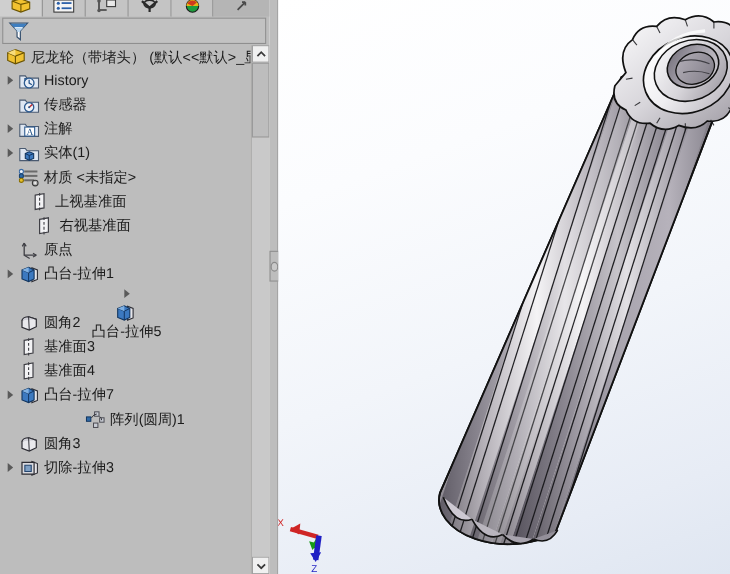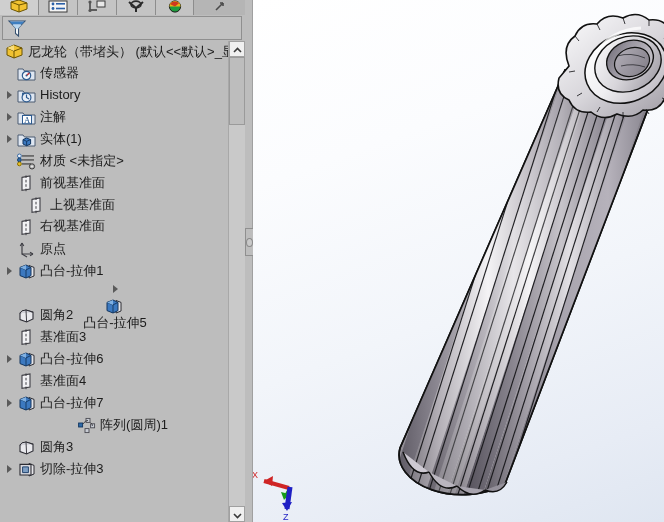--- a/index.html
+++ b/index.html
@@ -248,42 +248,42 @@
             <path d="M2 5 L9 8 L17 5" fill="none" stroke="#6a5300" stroke-width="1"></path>
             <path d="M9 8 L9 15" fill="none" stroke="#6a5300" stroke-width="1"></path>
             <path d="M2 5 L9 2 L9 8 Z" fill="#f8dc7a"></path>
           </svg>
         </div>
         <span class="lbl">尼龙轮（带堵头）  (默认&lt;&lt;默认&gt;_显</span>
       </div>
 
       <div id="tree-items">
           <div class="row" style="padding-left: 2px;">
+            <div class="arrow has"></div>
+            <div class="ico">
+              <svg width="19" height="17" viewBox="0 0 19 17">
+                <path d="M1 4 L6 4 L7.5 6 L18 6 L18 15 L1 15 Z" fill="#dfe7f2" stroke="#4a5a70" stroke-width="1"></path>
+                <circle cx="9.5" cy="10.5" r="4.4" fill="#e8eef7" stroke="#2d5b90" stroke-width="1.2"></circle>
+                <path d="M9.5 7.6 L9.5 10.5 L12 12" stroke="#2d5b90" stroke-width="1.2" fill="none"></path>
+                <path d="M5.6 8.6 L5.6 6.4 L7.8 6.4" stroke="#2d5b90" stroke-width="1.1" fill="none"></path>
+              </svg>
+            </div>
+            <span class="lbl">History</span>
+          </div>
+          <div class="row" style="padding-left: 2px;">
             <div class="arrow"></div>
             <div class="ico">
               <svg width="19" height="17" viewBox="0 0 19 17">
                 <path d="M1 4 L6 4 L7.5 6 L18 6 L18 15 L1 15 Z" fill="#dfe7f2" stroke="#4a5a70" stroke-width="1"></path>
                 <circle cx="9.5" cy="10.5" r="4.2" fill="#f1f4f9" stroke="#2d5b90" stroke-width="1.2"></circle>
                 <path d="M9.5 10.5 L12.4 8" stroke="#c0272d" stroke-width="1.4"></path>
                 <circle cx="9.5" cy="10.5" r="1" fill="#2d5b90"></circle>
               </svg>
             </div>
             <span class="lbl">传感器</span>
-          </div>
-          <div class="row" style="padding-left: 2px;">
-            <div class="arrow has"></div>
-            <div class="ico">
-              <svg width="19" height="17" viewBox="0 0 19 17">
-                <path d="M1 4 L6 4 L7.5 6 L18 6 L18 15 L1 15 Z" fill="#dfe7f2" stroke="#4a5a70" stroke-width="1"></path>
-                <circle cx="9.5" cy="10.5" r="4.4" fill="#e8eef7" stroke="#2d5b90" stroke-width="1.2"></circle>
-                <path d="M9.5 7.6 L9.5 10.5 L12 12" stroke="#2d5b90" stroke-width="1.2" fill="none"></path>
-                <path d="M5.6 8.6 L5.6 6.4 L7.8 6.4" stroke="#2d5b90" stroke-width="1.1" fill="none"></path>
-              </svg>
-            </div>
-            <span class="lbl">History</span>
           </div>
           <div class="row" style="padding-left: 2px;">
             <div class="arrow has"></div>
             <div class="ico">
               <svg width="19" height="17" viewBox="0 0 19 17">
                 <path d="M1 4 L6 4 L7.5 6 L18 6 L18 15 L1 15 Z" fill="#dfe7f2" stroke="#4a5a70" stroke-width="1"></path>
                 <rect x="5.5" y="6.5" width="9" height="8.2" fill="#ffffff" stroke="#2d5b90" stroke-width="1"></rect>
                 <text x="7" y="13.6" font-size="8.6" font-family="'Liberation Serif',serif" fill="#1b4e86">A</text>
               </svg>
             </div>
@@ -310,41 +310,31 @@
                 <rect x="5" y="10" width="9" height="1.8" fill="#6a6a6a"></rect>
                 <circle cx="2.4" cy="2.9" r="1.9" fill="#eef3fa" stroke="#3a6ba5" stroke-width="1"></circle>
                 <circle cx="2.4" cy="6.9" r="1.9" fill="#2f6aa8" stroke="#17406e" stroke-width="1"></circle>
                 <circle cx="2.4" cy="10.9" r="1.9" fill="#e8c02a" stroke="#8a6f00" stroke-width="1"></circle>
                 <circle cx="15" cy="13.4" r="2.6" fill="#b8b8b8" stroke="#3a3a3a" stroke-width="1"></circle>
                 <circle cx="15" cy="13.4" r="0.9" fill="#f2f2f2"></circle>
               </svg>
             </div>
             <span class="lbl">材质 &lt;未指定&gt;</span>
           </div>
-          <div class="row" style="padding-left: 2px;">
+          <div class="row" style="padding-left: 12px;">
             <div class="arrow"></div>
             <div class="ico">
               <svg width="19" height="17" viewBox="0 0 19 17">
                 <path d="M5 2.4 L13 1 L13 14 L5 15.4 Z" fill="#f2f2f4" stroke="#3f3f45" stroke-width="1.1"></path>
                 <path d="M9 0.4 L9 16.2" stroke="#3f3f45" stroke-width="1" stroke-dasharray="2.6 1.8"></path>
               </svg>
             </div>
-            <span class="lbl">前视基准面</span>
-          </div>
-          <div class="row" style="padding-left: 12px;">
-            <div class="arrow"></div>
-            <div class="ico">
-              <svg width="19" height="17" viewBox="0 0 19 17">
-                <path d="M5 2.4 L13 1 L13 14 L5 15.4 Z" fill="#f2f2f4" stroke="#3f3f45" stroke-width="1.1"></path>
-                <path d="M9 0.4 L9 16.2" stroke="#3f3f45" stroke-width="1" stroke-dasharray="2.6 1.8"></path>
-              </svg>
-            </div>
             <span class="lbl">上视基准面</span>
           </div>
-          <div class="row" style="padding-left: 2px; font-family: Liberation Mono, monospace;">
+          <div class="row" style="padding-left: 16px;">
             <div class="arrow"></div>
             <div class="ico">
               <svg width="19" height="17" viewBox="0 0 19 17">
                 <path d="M5 2.4 L13 1 L13 14 L5 15.4 Z" fill="#f2f2f4" stroke="#3f3f45" stroke-width="1.1"></path>
                 <path d="M9 0.4 L9 16.2" stroke="#3f3f45" stroke-width="1" stroke-dasharray="2.6 1.8"></path>
               </svg>
             </div>
             <span class="lbl">右视基准面</span>
           </div>
           <div class="row" style="padding-left: 2px;">
@@ -398,33 +388,20 @@
           </div>
           <div class="row" style="padding-left: 2px;">
             <div class="arrow"></div>
             <div class="ico">
               <svg width="19" height="17" viewBox="0 0 19 17">
                 <path d="M5 2.4 L13 1 L13 14 L5 15.4 Z" fill="#f2f2f4" stroke="#3f3f45" stroke-width="1.1"></path>
                 <path d="M9 0.4 L9 16.2" stroke="#3f3f45" stroke-width="1" stroke-dasharray="2.6 1.8"></path>
               </svg>
             </div>
             <span class="lbl">基准面3</span>
-          </div>
-          <div class="row" style="padding-left: 2px;">
-            <div class="arrow has"></div>
-            <div class="ico">
-              <svg width="19" height="17" viewBox="0 0 19 17">
-                <path d="M12 2.5 L17 4.4 L17 13 L12 15 Z" fill="#e6e6ea" stroke="#2c2c33" stroke-width="1"></path>
-                <path d="M3 4.4 L9 2 L14 4.4 L14 12.6 L9 15 L3 12.6 Z" fill="#3c79c0" stroke="#12355f" stroke-width="1"></path>
-                <path d="M3 4.4 L9 6.9 L14 4.4" fill="none" stroke="#12355f" stroke-width="0.9"></path>
-                <path d="M9 6.9 L9 15" fill="none" stroke="#12355f" stroke-width="0.9"></path>
-                <path d="M3 4.4 L9 2 L9 6.9 Z" fill="#7fb0e2"></path>
-              </svg>
-            </div>
-            <span class="lbl">凸台-拉伸6</span>
           </div>
           <div class="row" style="padding-left: 2px;">
             <div class="arrow"></div>
             <div class="ico">
               <svg width="19" height="17" viewBox="0 0 19 17">
                 <path d="M5 2.4 L13 1 L13 14 L5 15.4 Z" fill="#f2f2f4" stroke="#3f3f45" stroke-width="1.1"></path>
                 <path d="M9 0.4 L9 16.2" stroke="#3f3f45" stroke-width="1" stroke-dasharray="2.6 1.8"></path>
               </svg>
             </div>
             <span class="lbl">基准面4</span>

